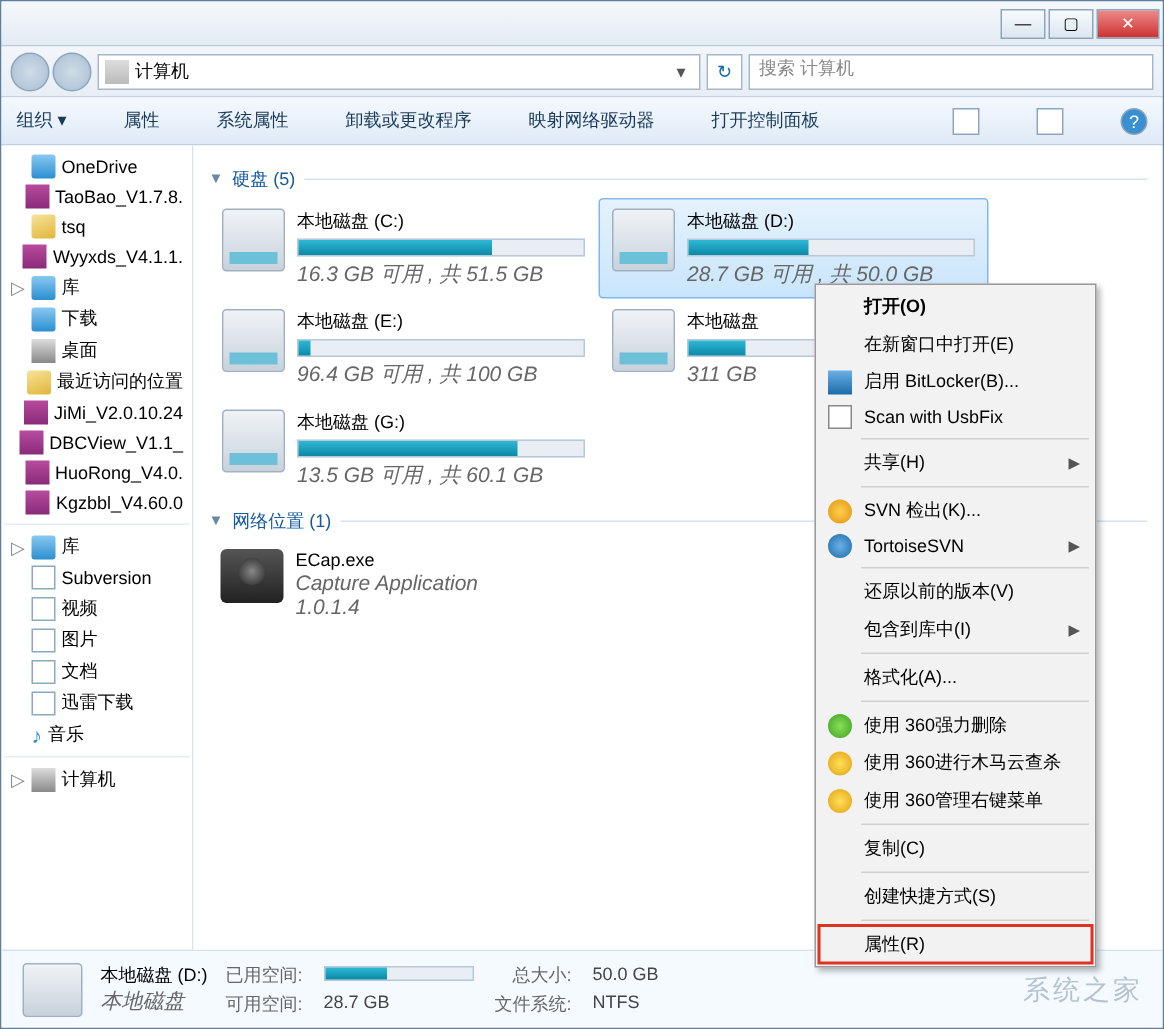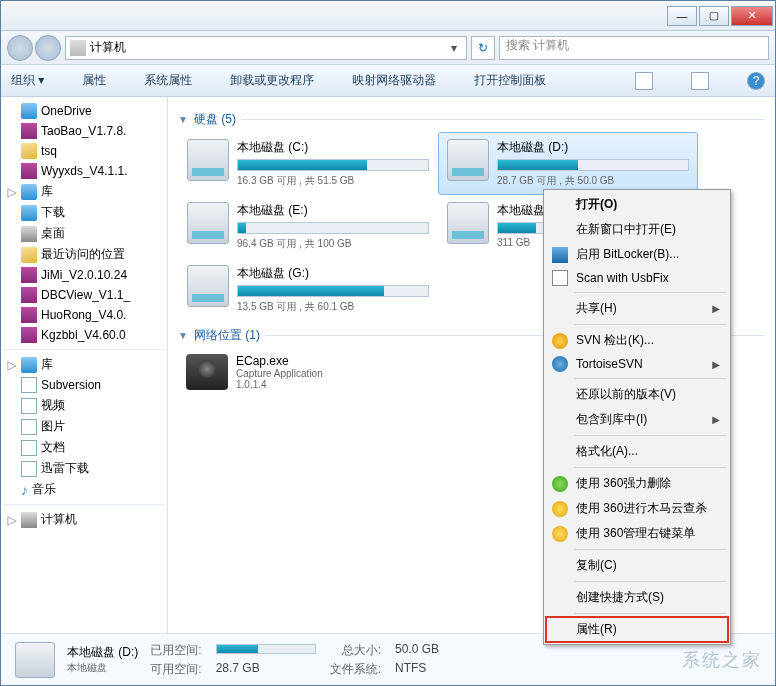--- a/index.html
+++ b/index.html
@@ -18,21 +18,21 @@
 .addr-icon { width: 16px; height: 16px; background: linear-gradient(#ddd,#bbb); }
 .addr-drop { width: 16px; text-align: center; color: #555; }
 .refresh { width: 24px; height: 24px; border: 1px solid #a5b8cb; background: #fff; display: flex; align-items: center; justify-content: center; color: #146aa9; }
 .search-box { width: 270px; height: 24px; background: #fff; border: 1px solid #a5b8cb; display: flex; padding: 0 6px; color: #888; }
 
 .toolbar { height: 32px; background: linear-gradient(#f4f9ff,#dfeaf6); border-bottom: 1px solid #c0d0e0; display: flex; align-items: center; padding: 0 10px; gap: 38px; color: #1a3a5a; }
 .toolbar .spacer { flex: 1; }
 .tool-icon { width: 18px; height: 18px; border: 1px solid #8ea5bc; background: #fff; }
 
 .content { flex: 1; display: flex; min-height: 0; }
-.tree { width: 167px; border-right: 1px solid #d8e2ec; overflow-y: auto; padding: 4px 2px; background: #fff; }
+.tree { width: 128px; border-right: 1px solid #d8e2ec; overflow-y: auto; padding: 4px 2px; background: #fff; }
 .tree-item { display: flex; align-items: center; gap: 4px; padding: 2px 4px; white-space: nowrap; overflow: hidden; }
 .tree-item .ic { width: 16px; height: 16px; flex-shrink: 0; }
 .ic-folder { background: linear-gradient(160deg,#f7e39a,#e2b53a); border-radius: 2px; }
 .ic-rar { background: linear-gradient(#b84c9e,#8a2a7a); }
 .ic-lib { background: linear-gradient(#89c8f0,#2a8fd0); border-radius: 2px; }
 .ic-doc { background: #fff; border: 1px solid #8ab; }
 .ic-music { color: #2a8fd0; font-size: 14px; }
 .ic-computer { background: linear-gradient(#ddd,#888); }
 .tree .expand { color: #888; width: 10px; display: inline-block; text-align: center; }
 .tree hr { border: none; border-top: 1px solid #e5ecf3; margin: 4px 0; }
@@ -43,21 +43,21 @@
 .section-hdr .line { flex: 1; height: 1px; background: #d5e2ef; }
 
 .drives { display: flex; flex-wrap: wrap; gap: 0; }
 .drive { width: 260px; padding: 6px 8px; display: flex; gap: 8px; border: 1px solid transparent; border-radius: 3px; }
 .drive.selected { background: linear-gradient(#e5f2fd,#c9e5fb); border: 1px solid #7fb8e8; }
 .drive-icon { width: 42px; height: 42px; background: linear-gradient(#f0f3f6,#c8d2dc); border: 1px solid #a0b0c0; border-radius: 3px; flex-shrink: 0; position: relative; }
 .drive-icon::after { content:""; position:absolute; bottom:4px; left:4px; right:4px; height:8px; background:#6cc0d8; }
 .drive-info { flex: 1; }
 .drive-bar { height: 12px; background: #e8eef4; border: 1px solid #b8c8d8; margin: 3px 0; position: relative; }
 .drive-fill { height: 100%; background: linear-gradient(#2fb8d4,#0a8aa8); }
-.drive-text { color: #666; font-size: 10px; }
+.drive-text { color: #666; font-size: 14px; font-style: italic; }
 
 .netloc { display: flex; gap: 8px; padding: 6px 8px; }
 .cam-icon { width: 42px; height: 36px; background: linear-gradient(#555,#222); border-radius: 4px; position: relative; }
 .cam-icon::after { content:""; position:absolute; top:6px; left:12px; width:18px; height:18px; border-radius:50%; background:radial-gradient(#888,#222); }
 
 .context-menu { position: absolute; left: 543px; top: 189px; width: 188px; background: #f2f2f2; border: 1px solid #9a9a9a; box-shadow: 2px 2px 4px rgba(0,0,0,.3); padding: 2px; z-index: 100; }
 .cm-item { display: flex; align-items: center; padding: 4px 8px 4px 30px; position: relative; white-space: nowrap; }
 .cm-item .cm-icon { position: absolute; left: 6px; width: 16px; height: 16px; }
 .cm-item .arrow { margin-left: auto; color: #555; font-size: 10px; }
 .cm-sep { height: 1px; background: #d0d0d0; margin: 3px 2px 3px 28px; }

